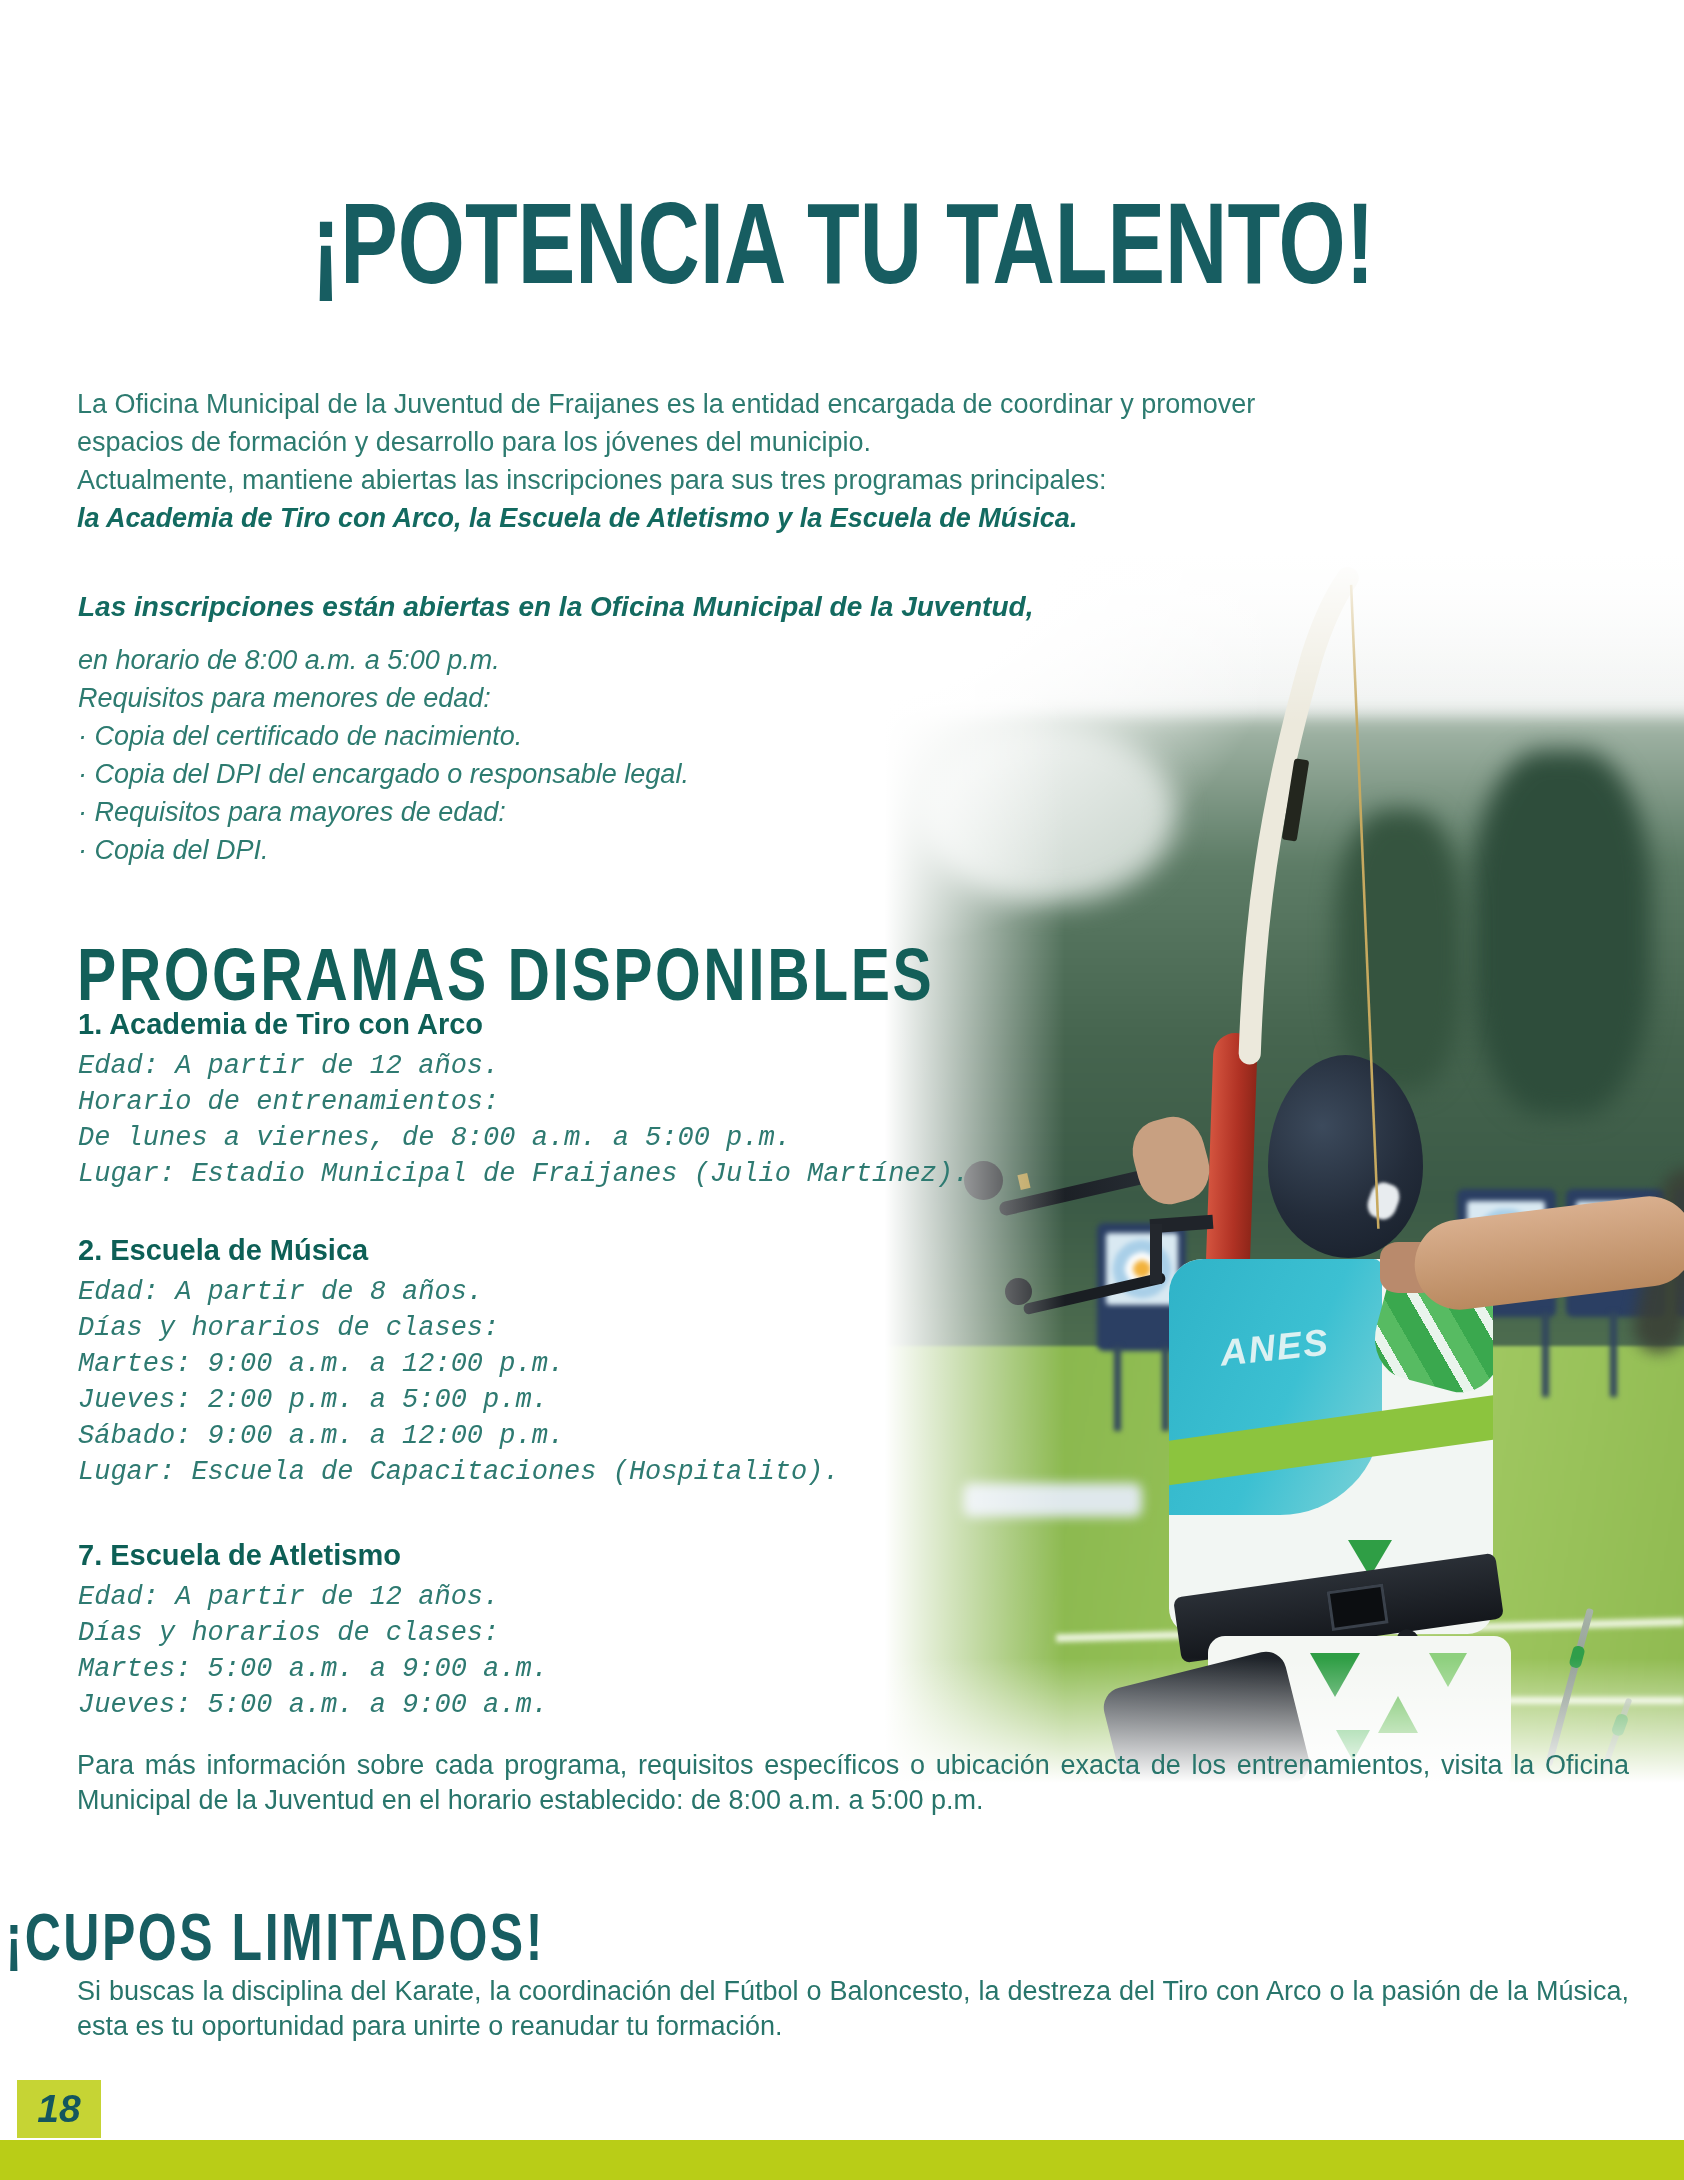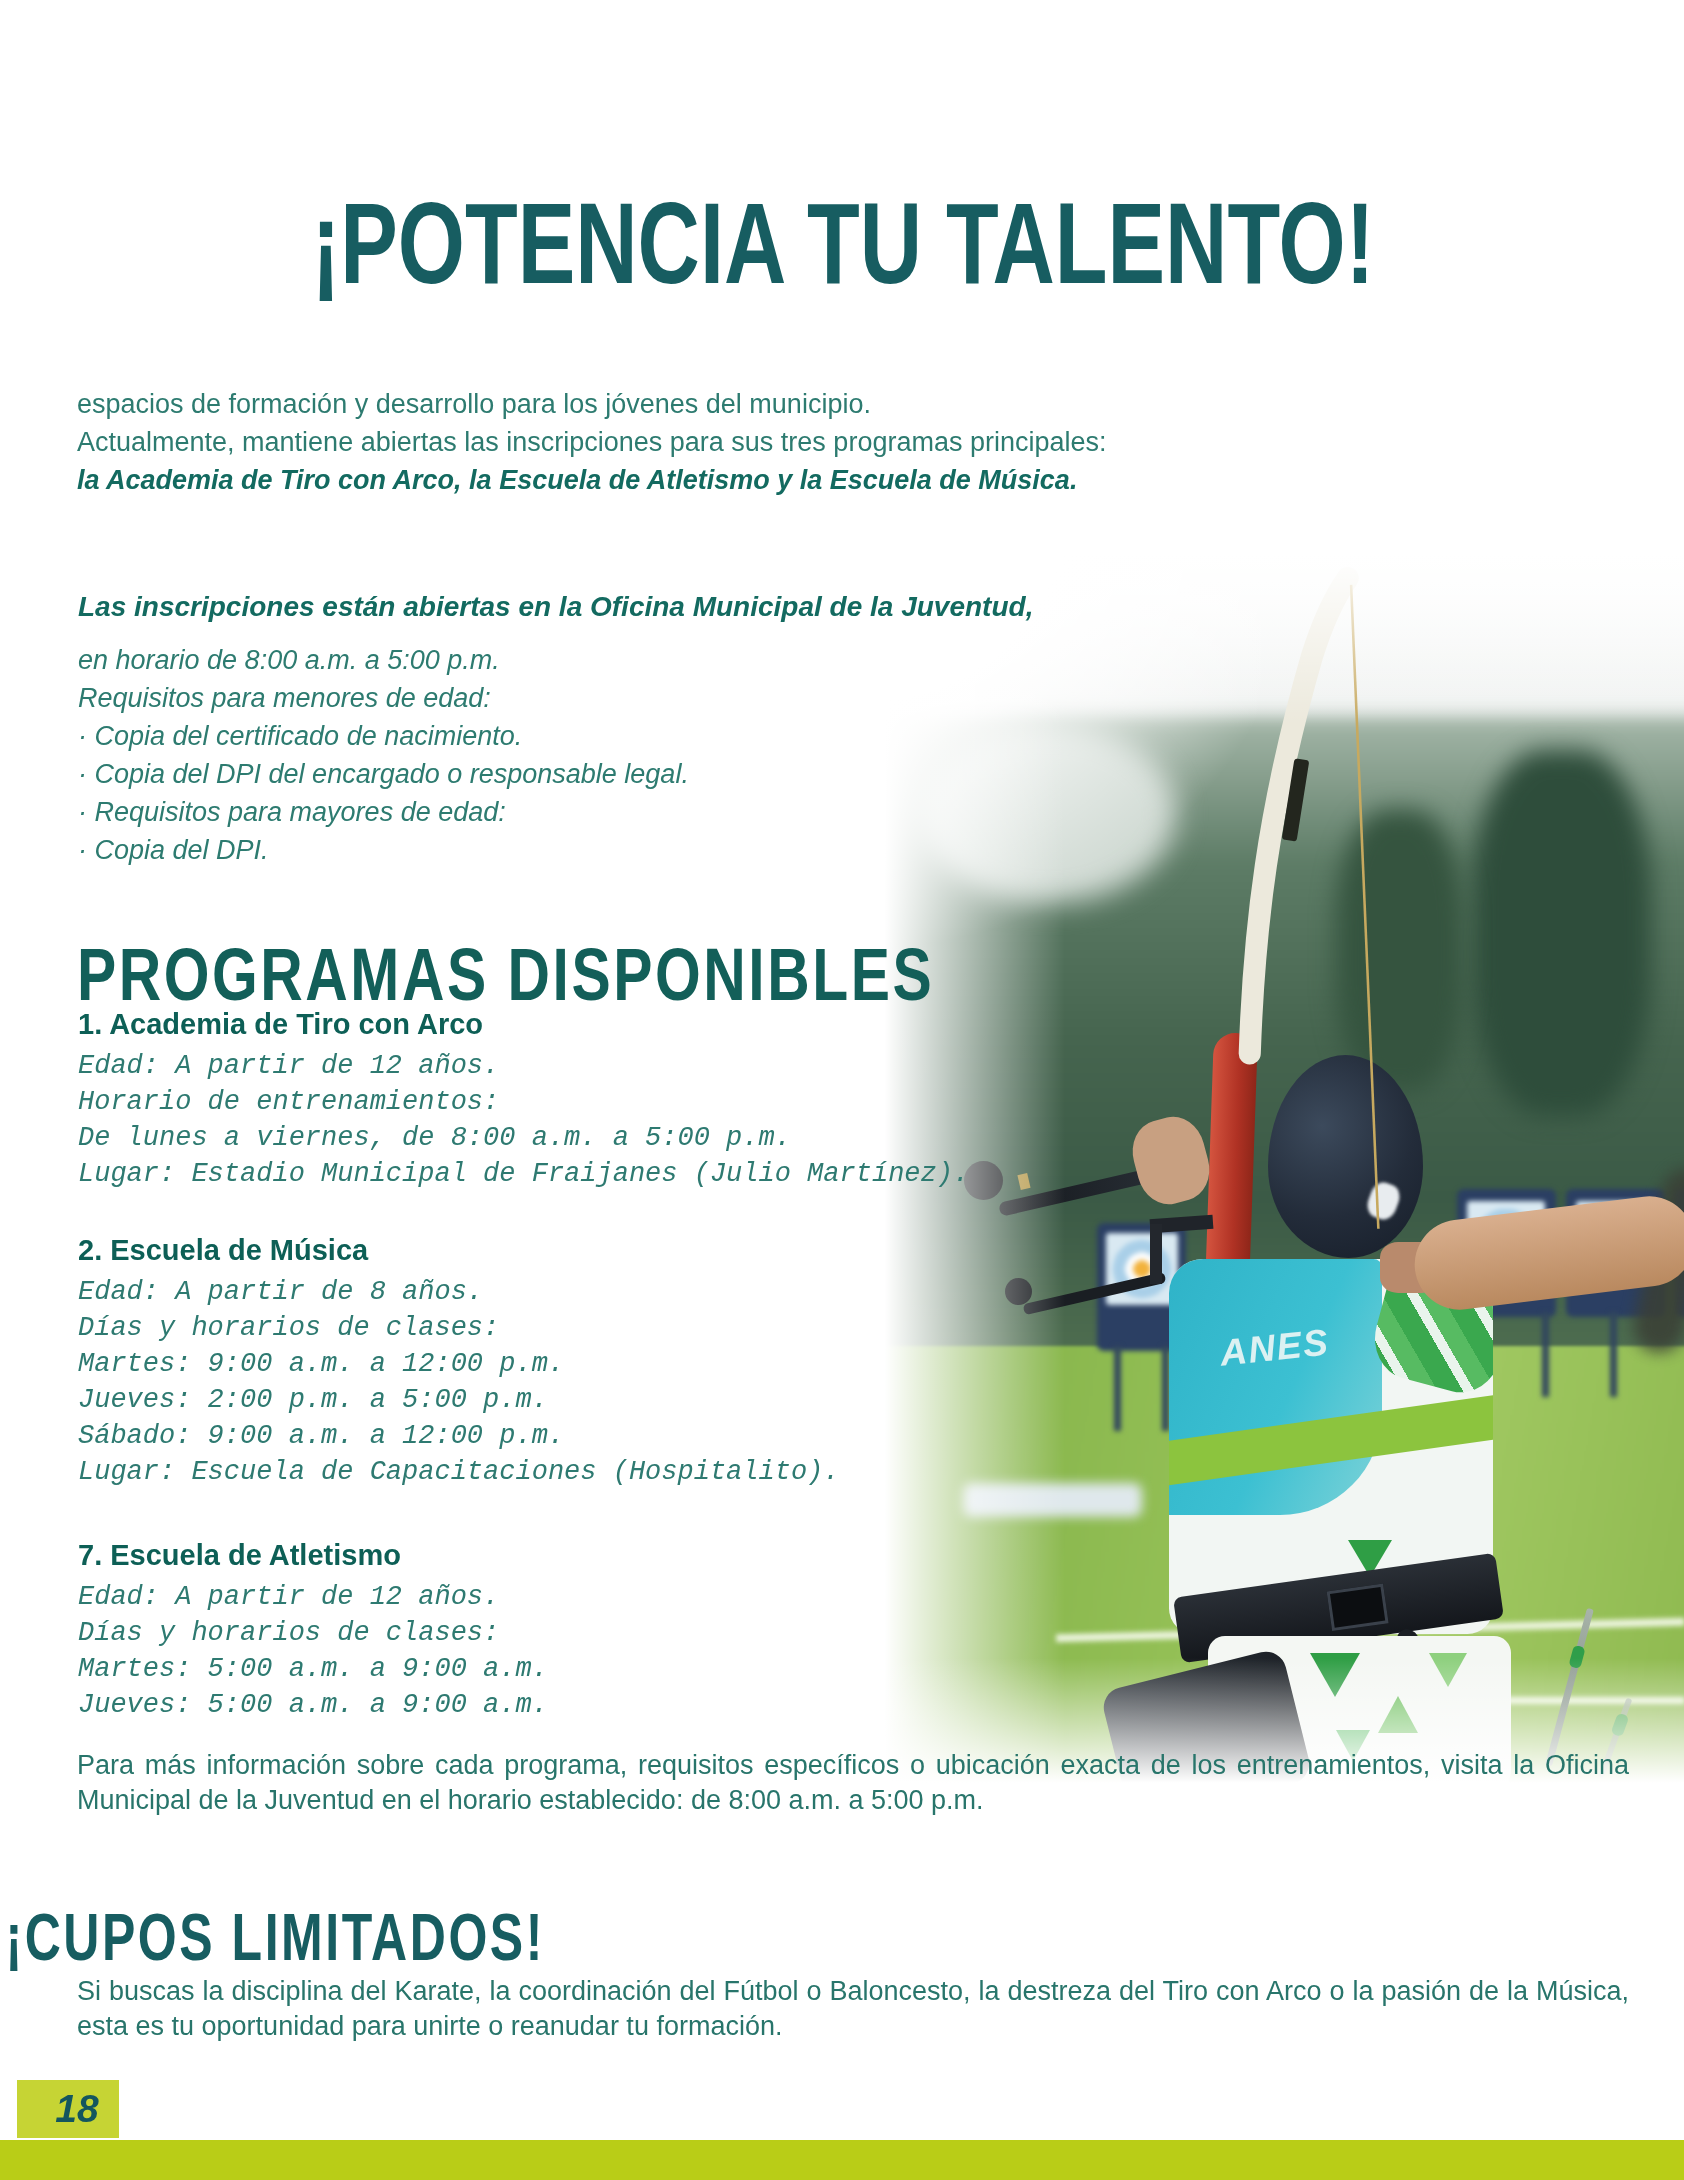--- a/index.html
+++ b/index.html
@@ -30,21 +30,21 @@
   .program h3{margin:0;color:#0d5f56;font-weight:bold;font-size:29px;line-height:34px;white-space:nowrap;}
   .program .pl{margin:0;color:#2e7a71;font-style:italic;font-size:27px;line-height:36px;white-space:nowrap;font-family:Liberation Mono, monospace;}
   .program .pl:first-of-type{margin-top:6.8px;}
   .para{color:#28756b;font-size:27px;line-height:35px;text-align:justify;}
   .info{left:77px;top:1748px;width:1552px;}
   .closing{left:77px;top:1974px;width:1552px;}
 
   
   .chip{left:17px;top:2080px;width:84px;height:58px;background:#c6d434;display:flex;
         align-items:center;justify-content:center;color:#14565e;font-weight:bold;
-        font-style:italic;font-size:39px;padding-left:18px;}
+        font-style:italic;font-size:39px;}
   .bottom-bar{left:0;top:2140px;width:1685px;height:41px;background:#b9cd17;}
 
   
   .photo{left:869px;top:503px;width:816px;height:1300px;overflow:hidden;}
   .photo *{position:absolute;}
   .sky{left:0;top:0;width:100%;height:366px;background:linear-gradient(180deg,#ffffff 0%,#f2f4f3 45%,#e4e9e7 100%);}
   .forest{left:-25.6px;top:213px;right:-25.6px;height:673px;filter:blur(8.5px);
     background:linear-gradient(180deg,#a5b7a9 0%,#5d7c66 22%,#46654f 48%,#3b5a46 72%,#537252 100%);}
   .mist{left:51px;top:221px;width:256px;height:179px;background:#cfd9d2;filter:blur(13.6px);border-radius:50%;}
   .tree1{right:34px;top:247px;width:179px;height:366px;background:#2e4d3b;filter:blur(12px);border-radius:40%;}
@@ -201,20 +201,21 @@
     <div class="fade-top"></div>
     <div class="fade-corner"></div>
     <div class="fade-left"></div>
     <div class="fade-bottom"></div>
   </div>
 
   <h1 class="abs title"><span class="cond">¡POTENCIA TU TALENTO!</span></h1>
 
 
   <div class="abs intro">
+    <div class="ln">La Oficina Municipal de la Juventud de Fraijanes es la entidad encargada de coordinar y promover</div>
     <div class="ln">espacios de formación y desarrollo para los jóvenes del municipio.</div>
     <div class="ln">Actualmente, mantiene abiertas las inscripciones para sus tres programas principales:</div>
     <div class="ln bi">la Academia de Tiro con Arco, la Escuela de Atletismo y la Escuela de Música.</div>
   </div>
 
   <div class="abs enroll-head bi">Las inscripciones están abiertas en la Oficina Municipal de la Juventud,</div>
   <div class="abs enroll-lines">
     <div class="ln">en horario de 8:00 a.m. a 5:00 p.m.</div>
     <div class="ln">Requisitos para menores de edad:</div>
     <div class="ln">· Copia del certificado de nacimiento.</div>

